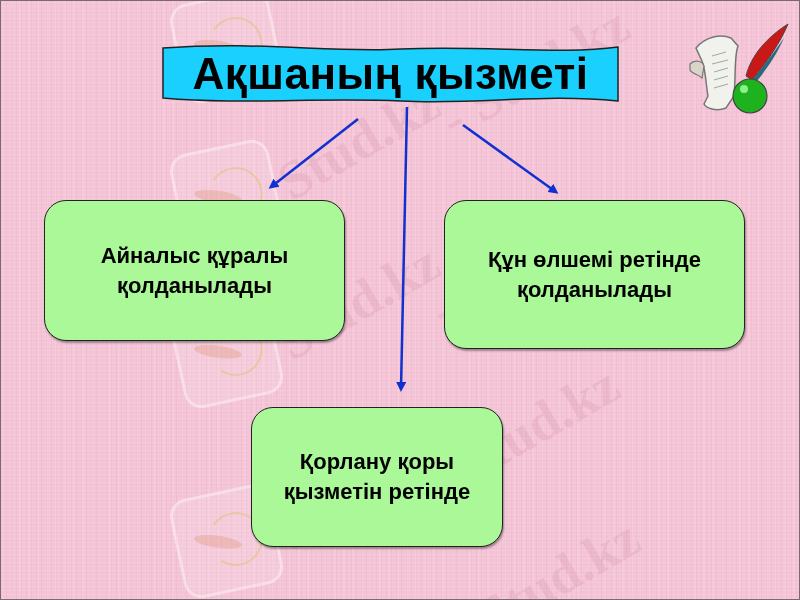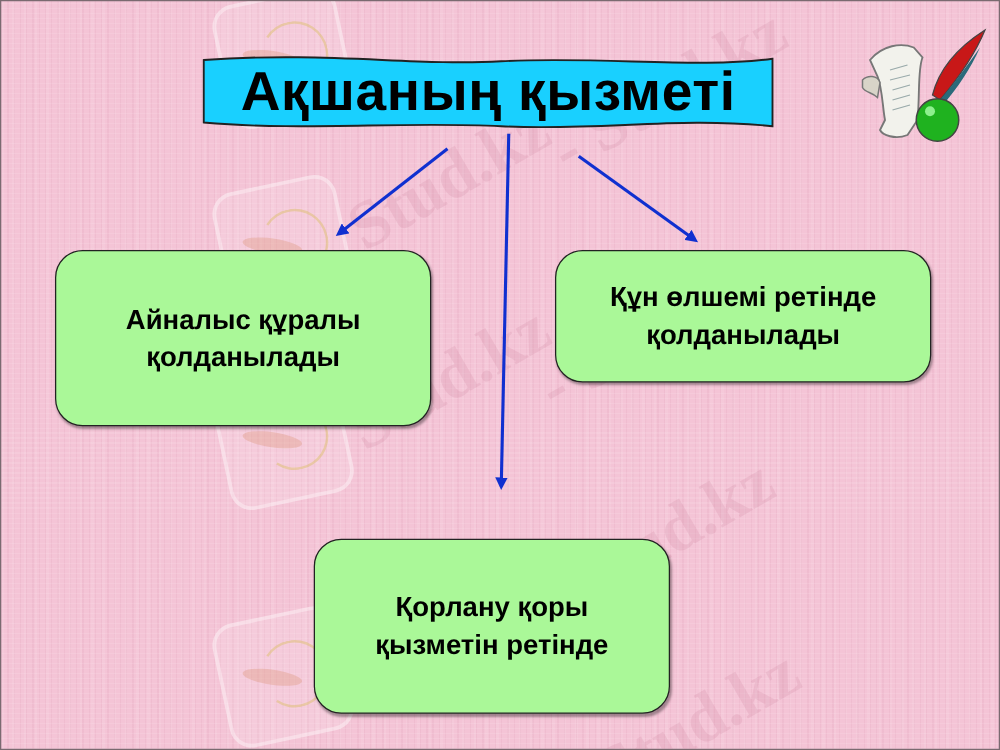--- a/index.html
+++ b/index.html
@@ -101,27 +101,27 @@
     <circle cx="68" cy="73" r="4" fill="#8ef08e"></circle>
   </svg>
 
   <div class="box" style="left:43px;top:199px;width:301px;height:141px;">
     <div>
       <span>Айналыс құралы</span>
       <span>қолданылады</span>
     </div>
   </div>
 
-  <div class="box" style="left:443px;top:199px;width:301px;height:106px;justify-content:center;">
+  <div class="box" style="left:443px;top:199px;width:301px;height:149px;justify-content:center;">
     <div>
       <span>Құн өлшемі ретінде</span>
       <span>қолданылады</span>
     </div>
   </div>
 
-  <div class="box" style="left:250px;top:430px;width:285px;height:140px;">
+  <div class="box" style="left:250px;top:406px;width:252px;height:140px;">
     <div>
       <span>Қорлану қоры</span>
       <span>қызметін ретінде</span>
     </div>
   </div>
 
 </div>
 
 </body></html>

